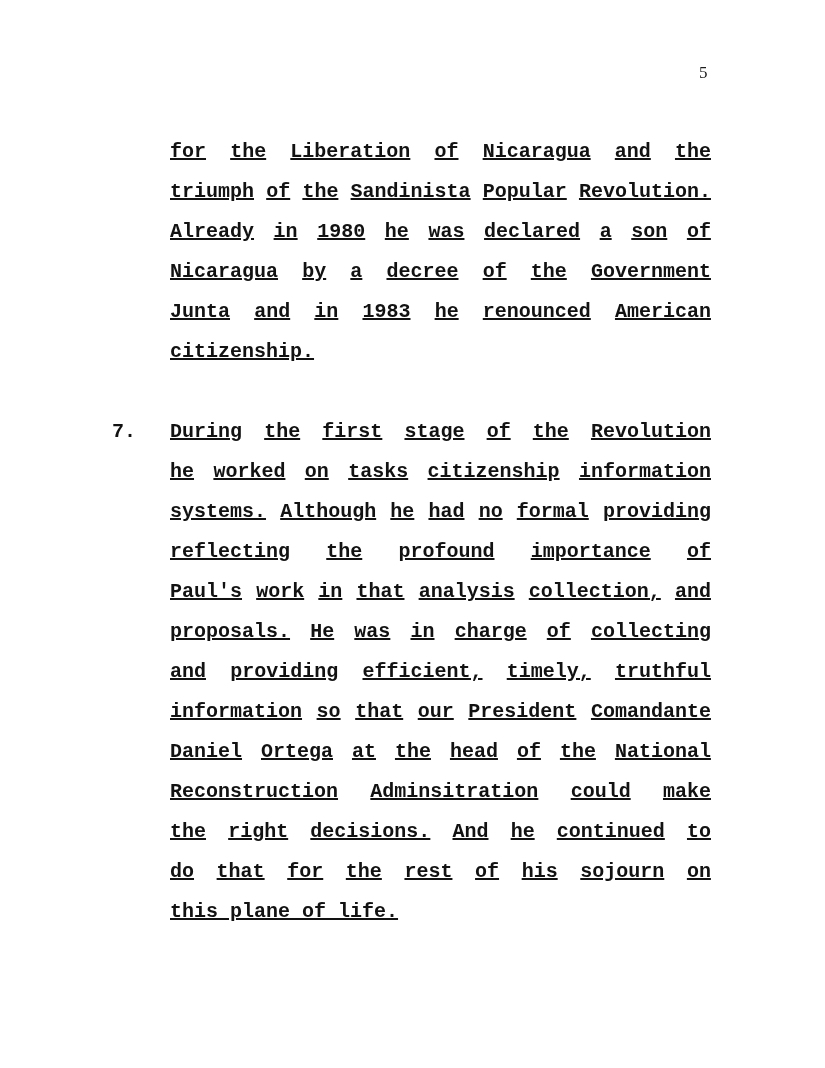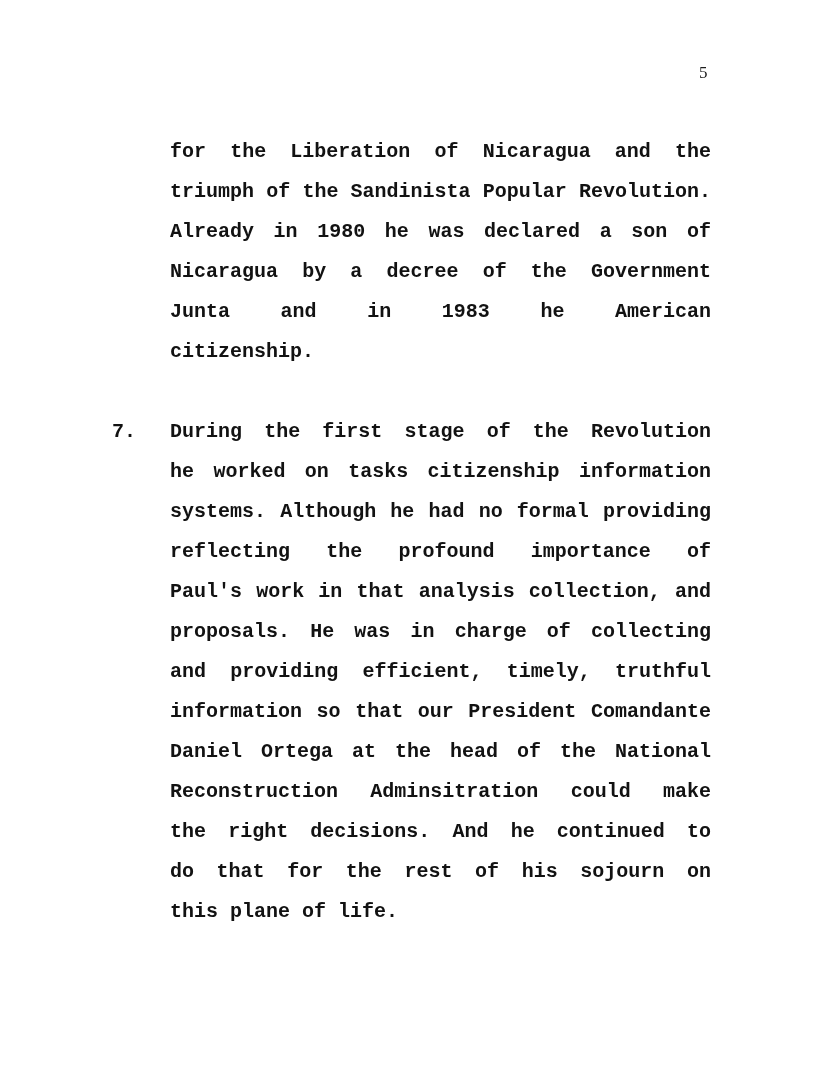--- a/index.html
+++ b/index.html
@@ -44,40 +44,41 @@
     white-space: pre;
   }
   .lines {
     flex: 1 1 auto;
     width: 541px;
   }
   .line {
     height: 40px;
     line-height: 40px;
     white-space: pre;
+    text-decoration: underline;
   }
   .line.justified {
     display: flex;
     justify-content: space-between;
   }
 </style>
 </head>
 <body>
 
 <div class="page">
   <div class="page-number">5</div>
   <div class="doc">
       <div class="para">
         <div class="marker"></div>
         <div class="lines">
           <div class="line justified"><span>for</span><span>the</span><span>Liberation</span><span>of</span><span>Nicaragua</span><span>and</span><span>the</span></div>
           <div class="line justified"><span>triumph</span><span>of</span><span>the</span><span>Sandinista</span><span>Popular</span><span>Revolution.</span></div>
           <div class="line justified"><span>Already</span><span>in</span><span>1980</span><span>he</span><span>was</span><span>declared</span><span>a</span><span>son</span><span>of</span></div>
           <div class="line justified"><span>Nicaragua</span><span>by</span><span>a</span><span>decree</span><span>of</span><span>the</span><span>Government</span></div>
-          <div class="line justified"><span>Junta</span><span>and</span><span>in</span><span>1983</span><span>he</span><span>American</span></div>
+          <div class="line justified"><span>Junta</span><span>and</span><span>in</span><span>1983</span><span>he</span><span>renounced</span><span>American</span></div>
           <div class="line">citizenship.</div>
         </div>
       </div>
       <div class="para">
         <div class="marker">7.</div>
         <div class="lines">
           <div class="line justified"><span>During</span><span>the</span><span>first</span><span>stage</span><span>of</span><span>the</span><span>Revolution</span></div>
           <div class="line justified"><span>he</span><span>worked</span><span>on</span><span>tasks</span><span>citizenship</span><span>information</span></div>
           <div class="line justified"><span>systems.</span><span>Although</span><span>he</span><span>had</span><span>no</span><span>formal</span><span>providing</span></div>
           <div class="line justified"><span>reflecting</span><span>the</span><span>profound</span><span>importance</span><span>of</span></div>

